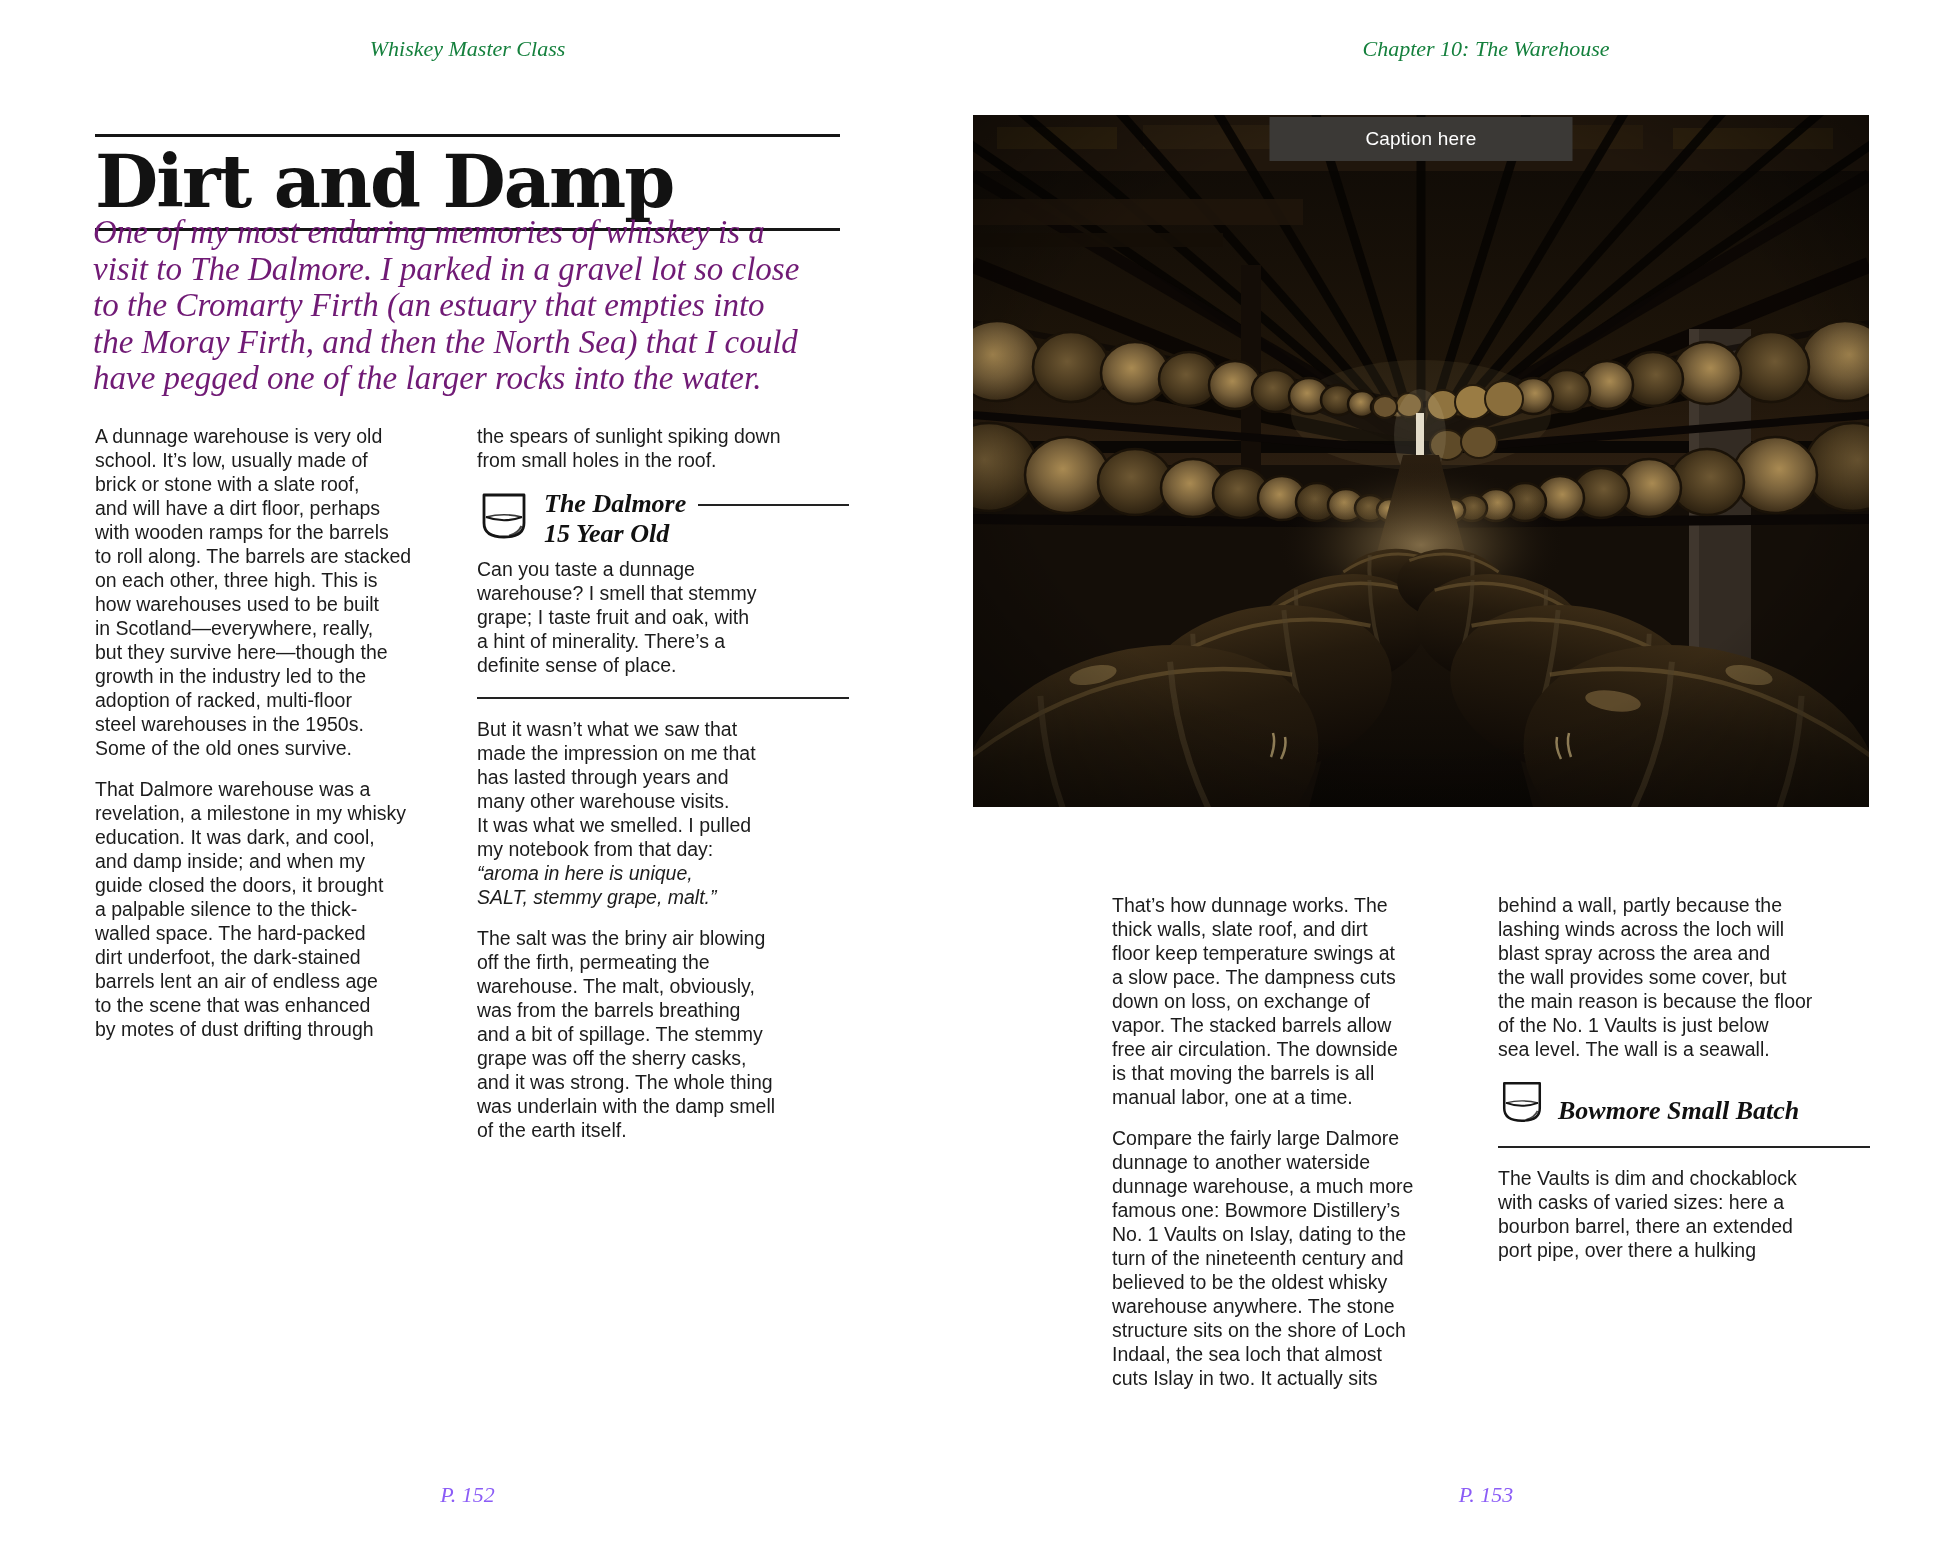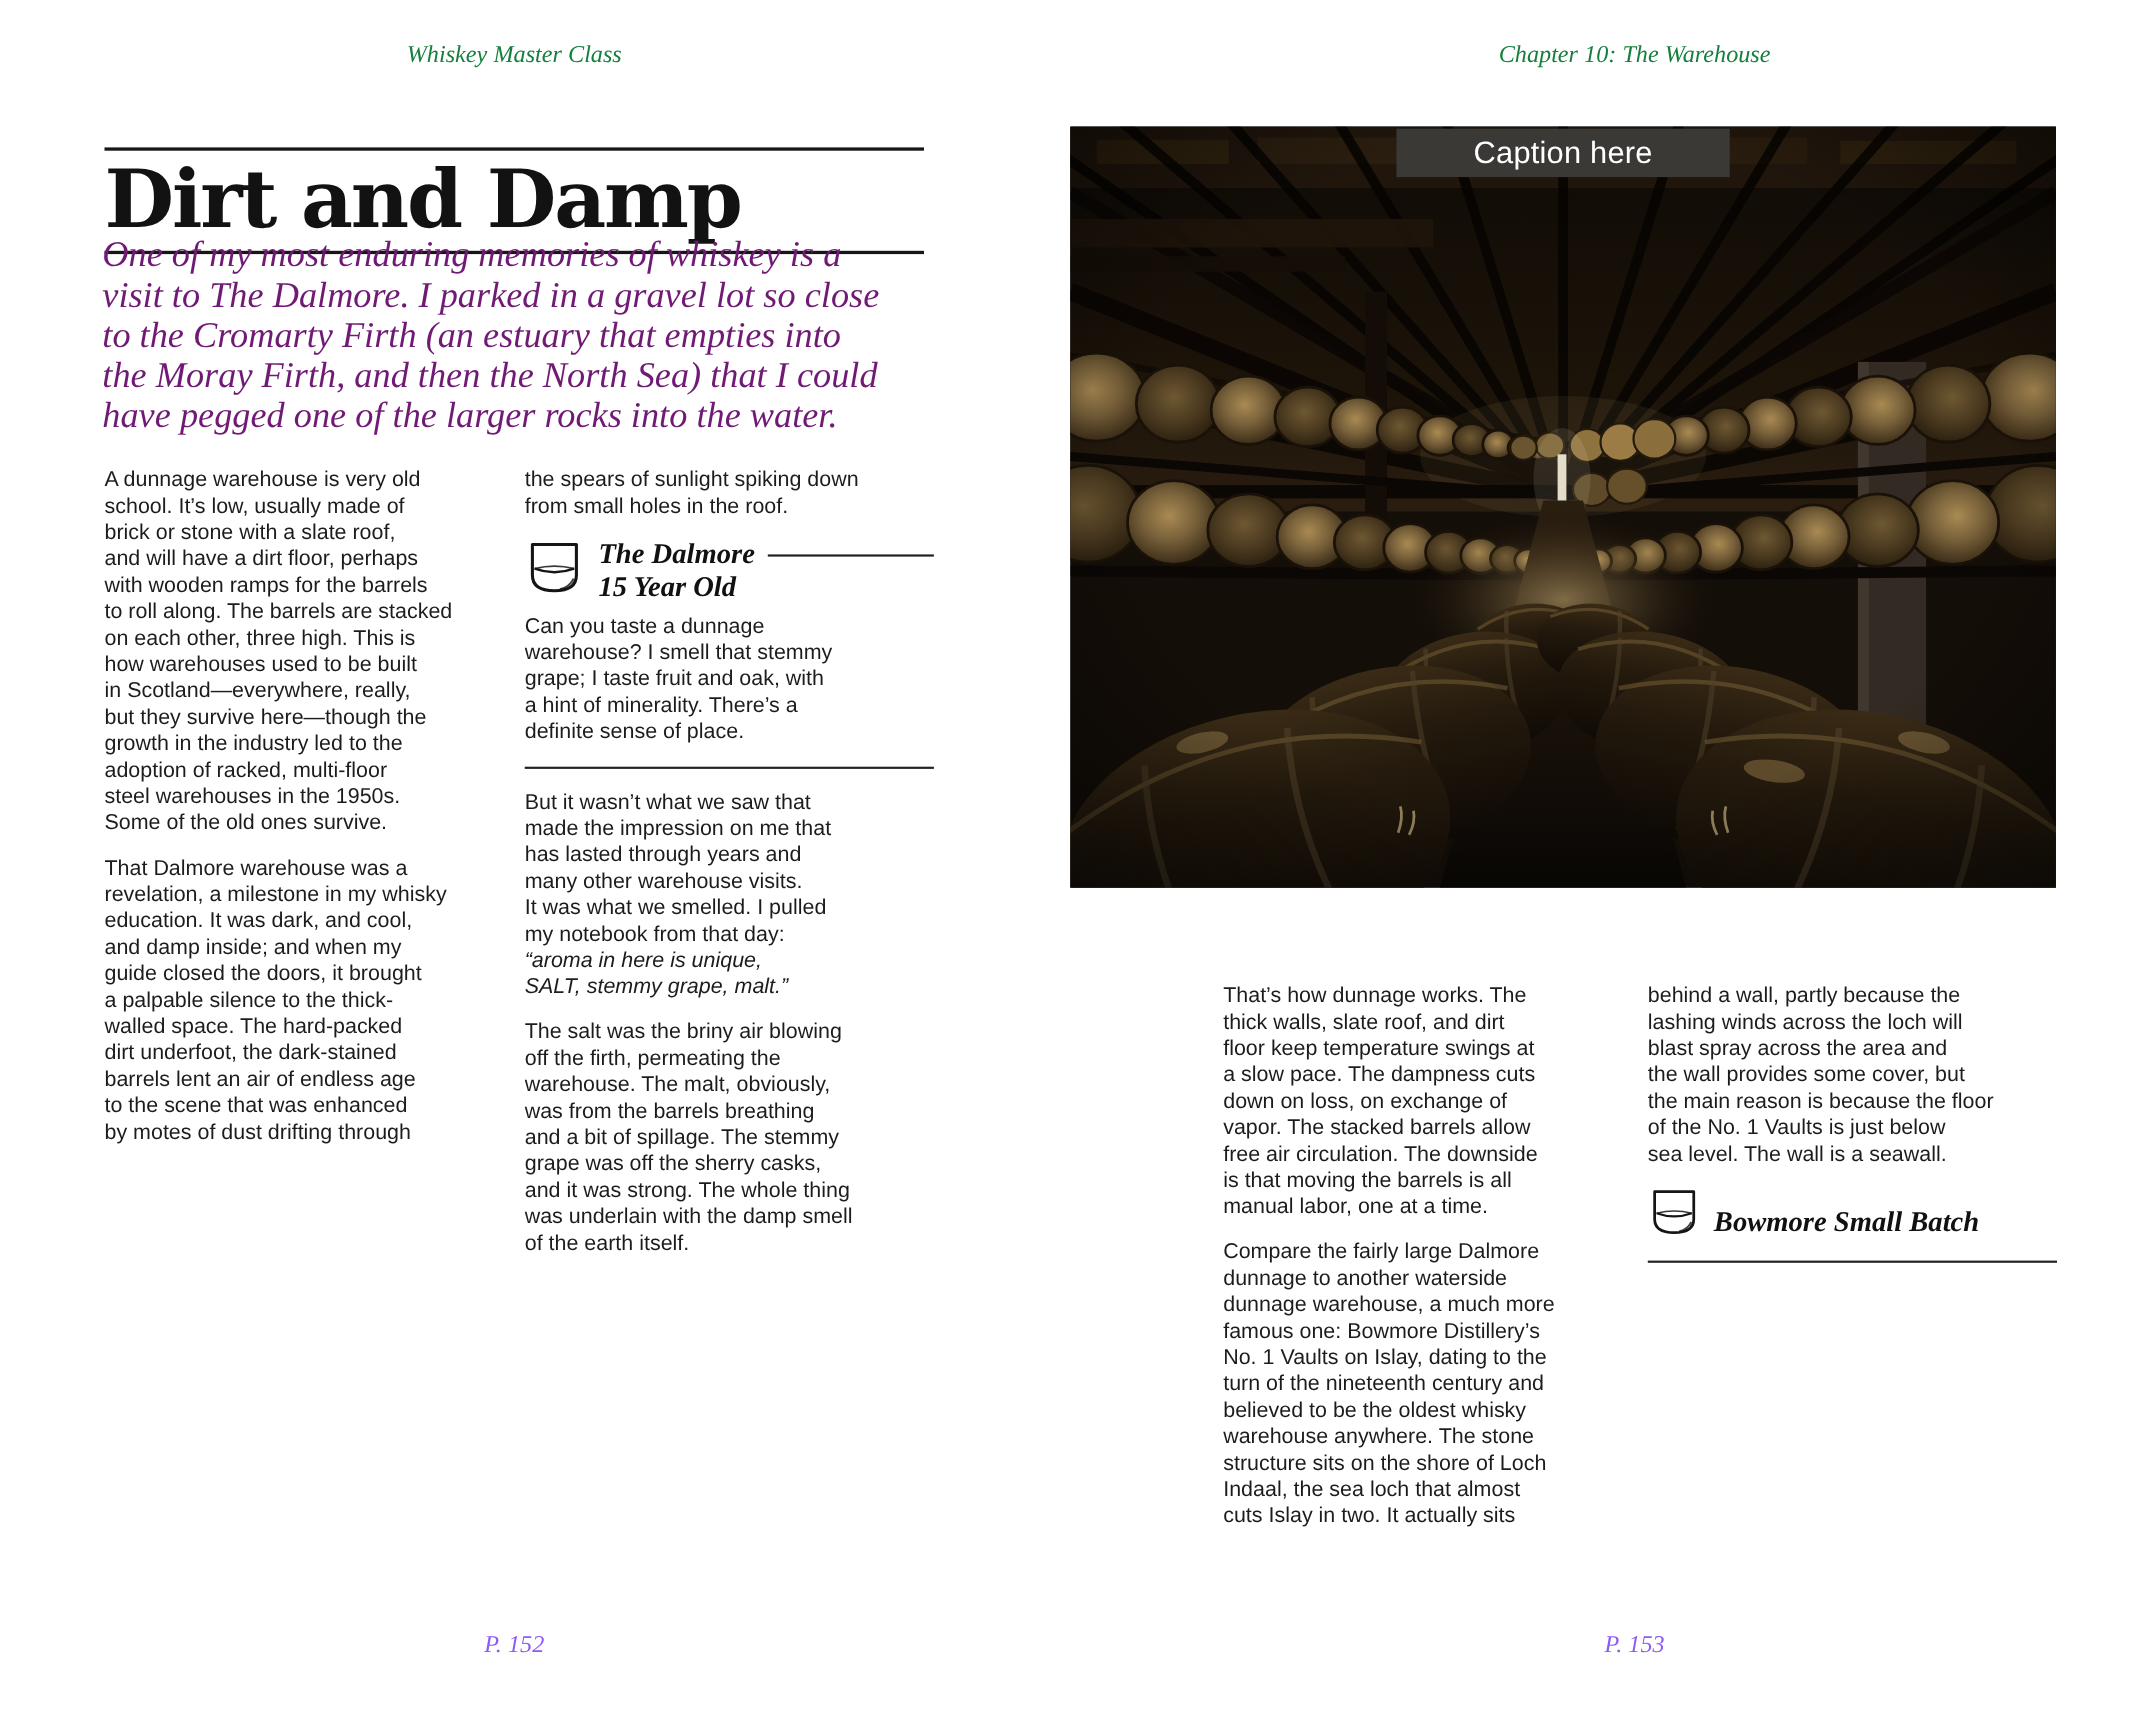--- a/index.html
+++ b/index.html
@@ -44,21 +44,21 @@
   .fillrule{flex:1;border-top:2px solid #222;margin-top:2px;}
   .glass-icon svg{display:block;}
   
   .photo{
     left:973px;top:115px;width:896px;height:692px;overflow:hidden;background:#140e08;
   }
   .photo svg{display:block;}
   .caption-bar{
     position:absolute;top:2px;left:50%;transform:translateX(-50%);
     width:303px;height:44px;display:flex;align-items:center;justify-content:center;
-    font-size:28px;letter-spacing:.2px;
+    font-size:19px;letter-spacing:.2px;
   }
   
   #lp-head{left:95px;top:36px;width:745px;}
   #lp-title{left:95px;top:110px;width:745px;margin-top:24px;}
   #lp-intro{left:93px;top:214px;width:765px;}
   #lp-col1{left:95px;top:424px;width:362px;}
   #lp-col2{left:477px;top:424px;width:372px;}
   #lp-num{left:95px;top:1482px;width:745px;}
   #rp-head{left:1112px;top:36px;width:748px;}
   #rp-col1{left:1112px;top:893px;width:362px;}
@@ -357,15 +357,19 @@
         <path d="M9 28 Q27 34.5 45 28" fill="none" stroke="#151515" stroke-width="2.2"></path>
         <path d="M9 28 Q27 23.5 45 28" fill="none" stroke="#151515" stroke-width="1.6" opacity=".85"></path>
         <path d="M44.5 37 Q41 44.5 32 46.8" fill="none" stroke="#151515" stroke-width="2" opacity=".8"></path>
       </svg>
     </span>
     <span class="tasting-head">Bowmore Small Batch</span>
   </div>
 
   <hr class="colrule">
 
+  <p class="para">The Vaults is dim and chockablock
+with casks of varied sizes: here a
+bourbon barrel, there an extended
+port pipe, over there a hulking</p>
 </div>
 
 <div id="rp-num" class="abs pagenum">P. 153</div>
 
 </body></html>

